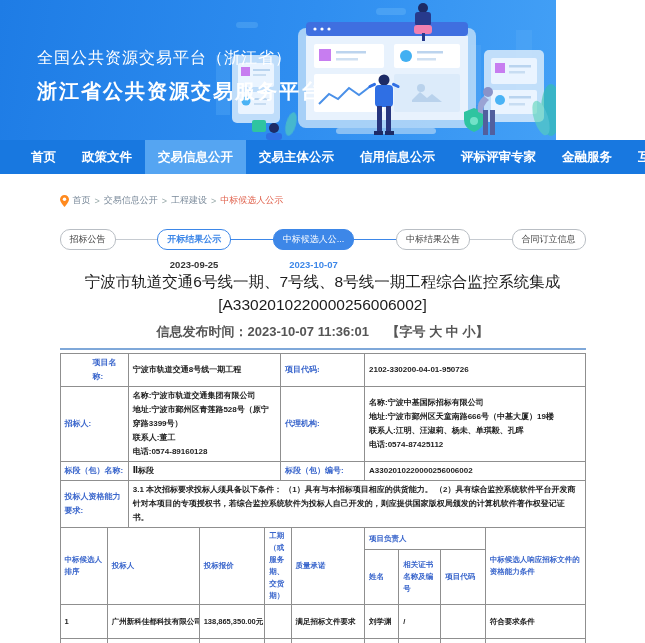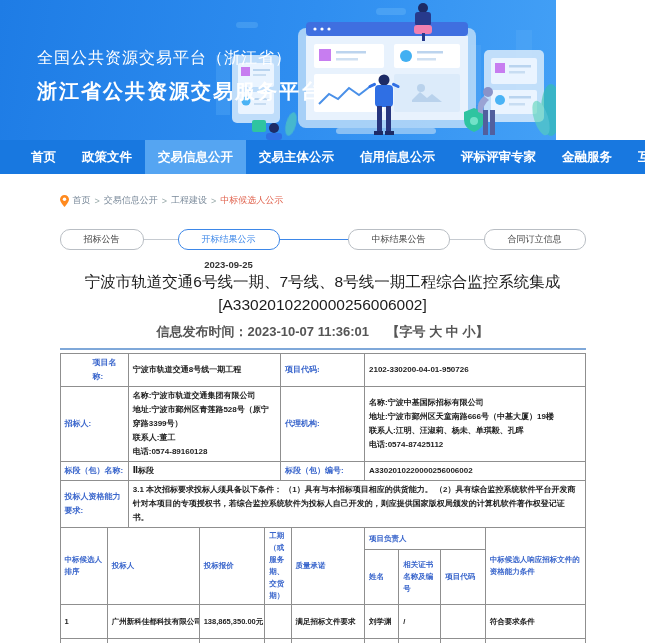--- a/index.html
+++ b/index.html
@@ -25,22 +25,22 @@
   .crumbs { margin-top:20px; font-size:9px; color:#888; display:flex; align-items:center; gap:4px; }
   .crumb { color:#7a8a9a; cursor:pointer; }
   .crumb-sep { color:#9aa; }
   .crumb.current { color:#e0614c; }
   .pin { width:9px; height:12px; display:inline-block; }
 
   
   .steps { margin-top:22px; display:flex; align-items:flex-start; }
   .step { display:flex; flex-direction:column; align-items:center; }
   .step-box { border:1px solid #b9bec4; background:#fff; color:#444; font-size:9px;
-    padding:3px 23px; white-space:nowrap; border-radius:10px; cursor:pointer; }
-  .step-box.outlined { border-color:#3d87e8; color:#3d87e8; }
+    padding:3px 9px; white-space:nowrap; border-radius:10px; cursor:pointer; }
+  .step-box.outlined { border-color:#3d87e8; color:#3d87e8;font-weight:bold; }
   .step-box.filled { border-color:#3d87e8; background:#3d87e8; color:#fff; }
   .step-date { margin-top:9px; font-size:9.5px; font-weight:bold; color:#333; }
   .step-date.blue { color:#3d87e8; }
   .connector { flex:1; height:1px; background:#c6cbd1; margin-top:10px; min-width:18px; }
   .connector.blue { background:#3d87e8; }
 
   
   .title { text-align:center; font-size:15.5px; color:#1c1c1c; line-height:23px; font-weight:400; }
   .meta { margin-top:7px; text-align:center; font-size:13px; color:#555; font-weight:bold; }
   .meta .fontsize { margin-left:14px; cursor:pointer; }
@@ -194,20 +194,24 @@
   <div class="steps">
     <div class="step">
       <div class="step-box">招标公告</div>
     </div>
     <div class="connector"></div>
     <div class="step">
       <div class="step-box outlined">开标结果公示</div>
       <div class="step-date">2023-09-25</div>
     </div>
     <div class="connector blue"></div>
+    <div class="step">
+      <div class="step-box filled">中标候选人公...</div>
+      <div class="step-date blue">2023-10-07</div>
+    </div>
     <div class="connector blue"></div>
     <div class="step">
       <div class="step-box">中标结果公告</div>
     </div>
     <div class="connector"></div>
     <div class="step">
       <div class="step-box">合同订立信息</div>
     </div>
   </div>
 

